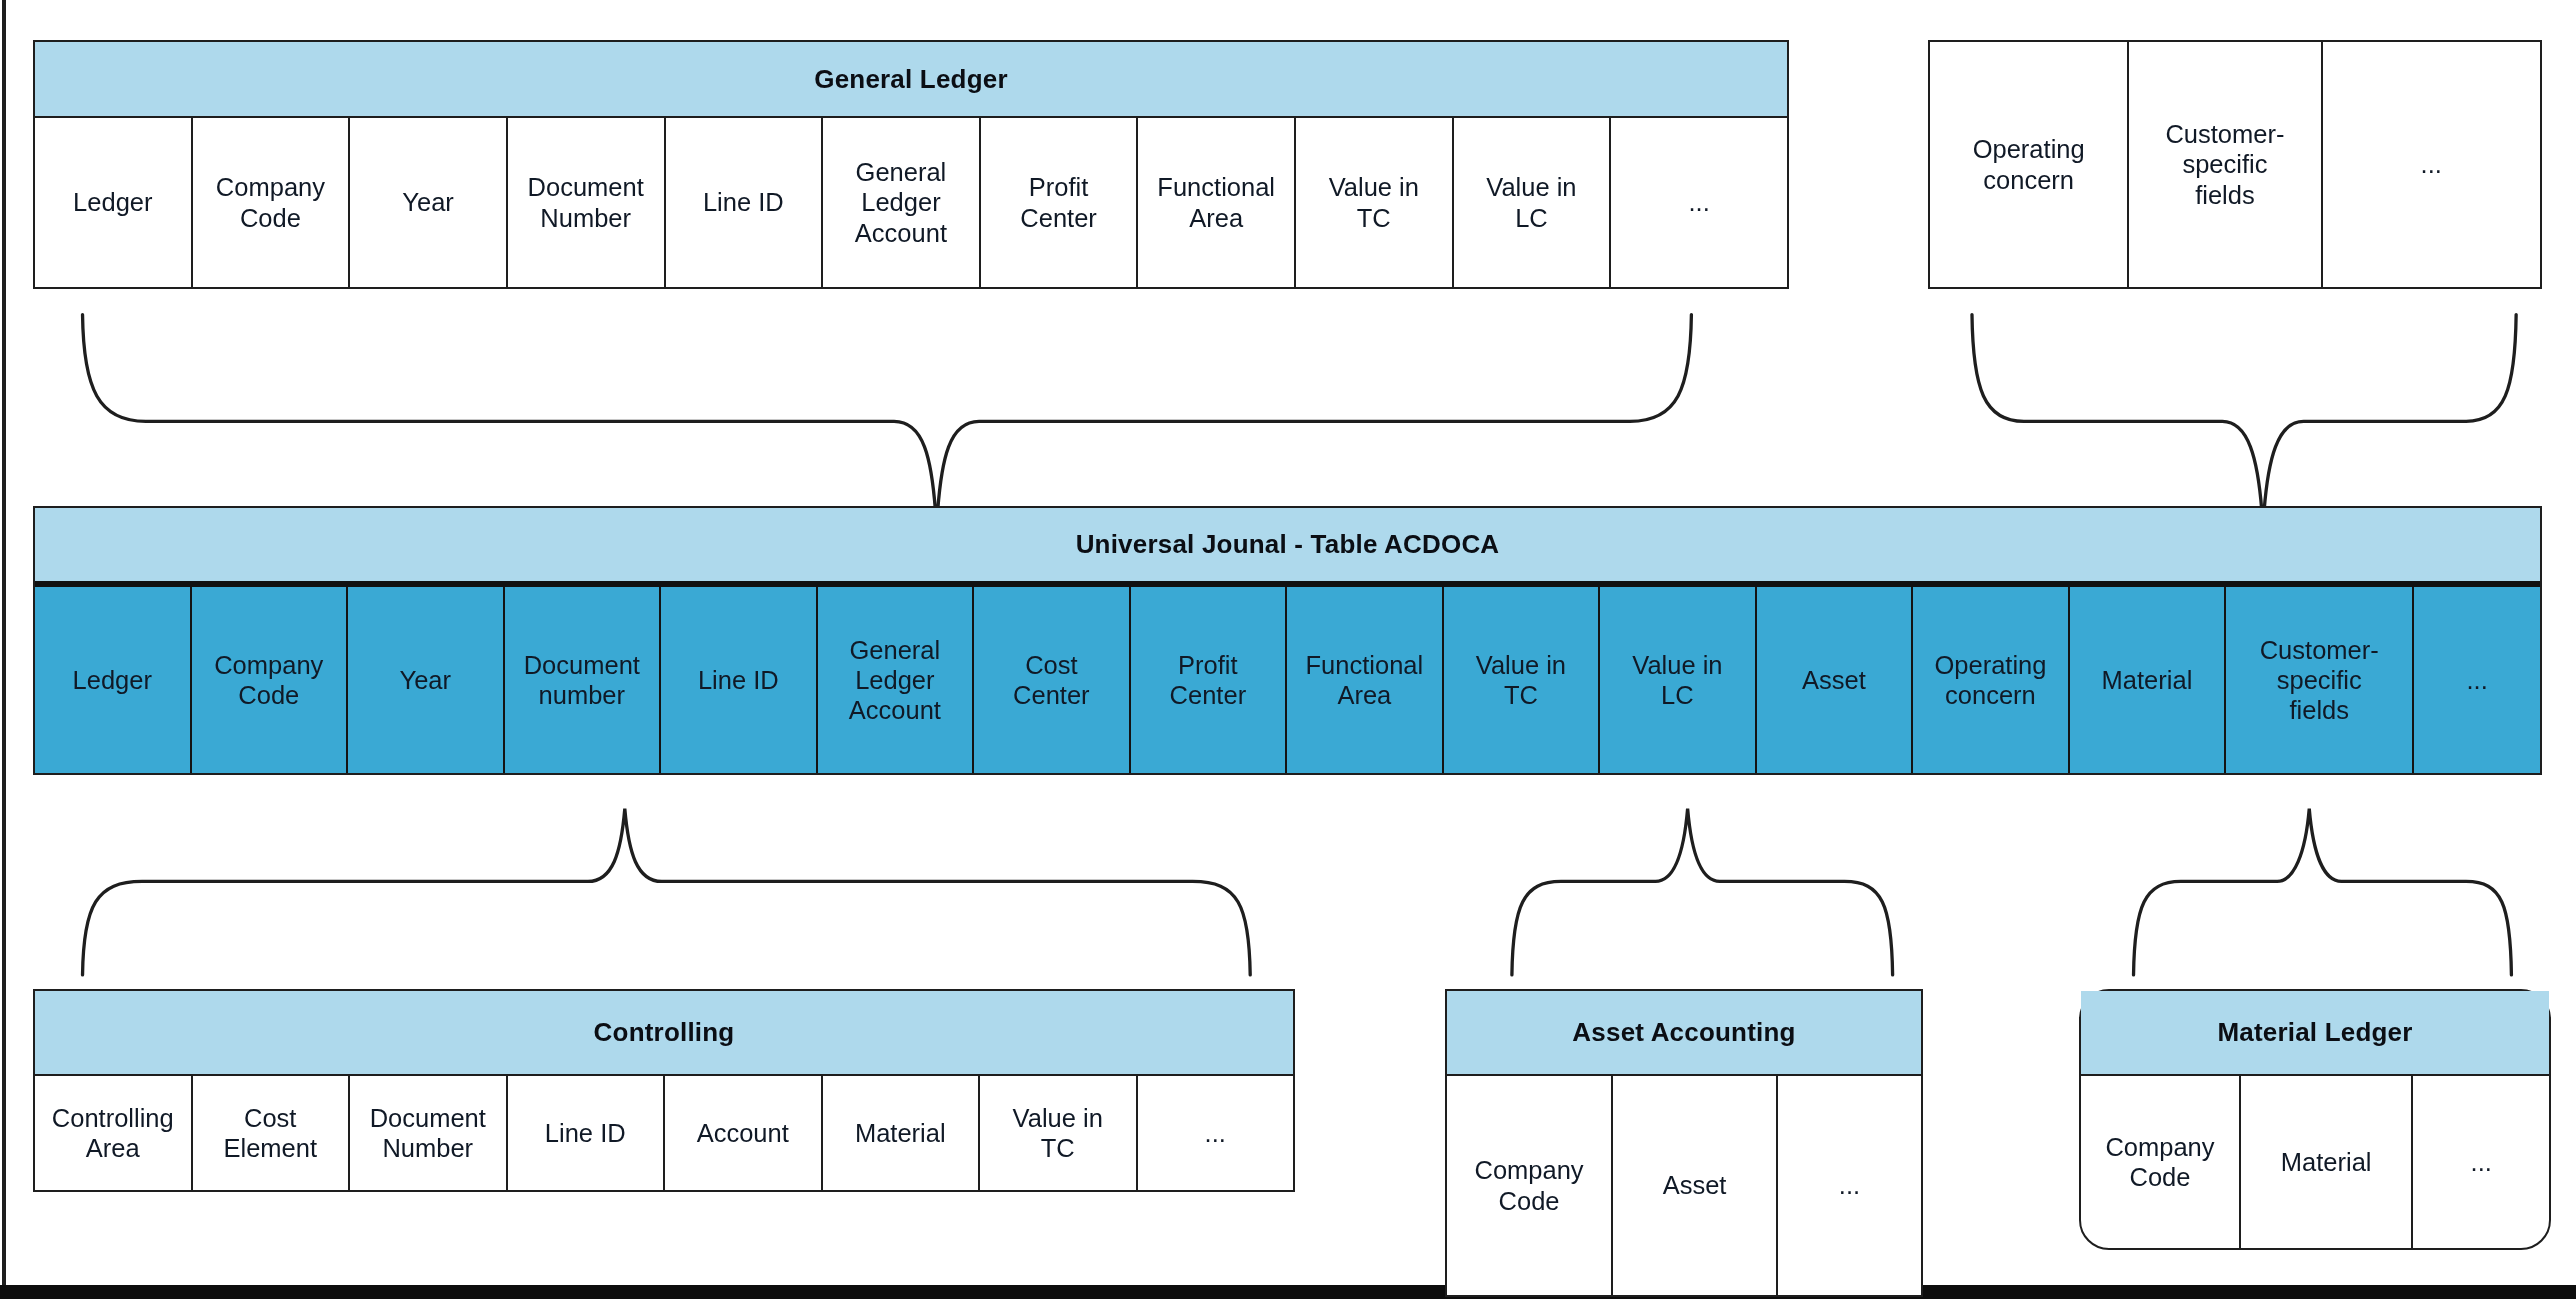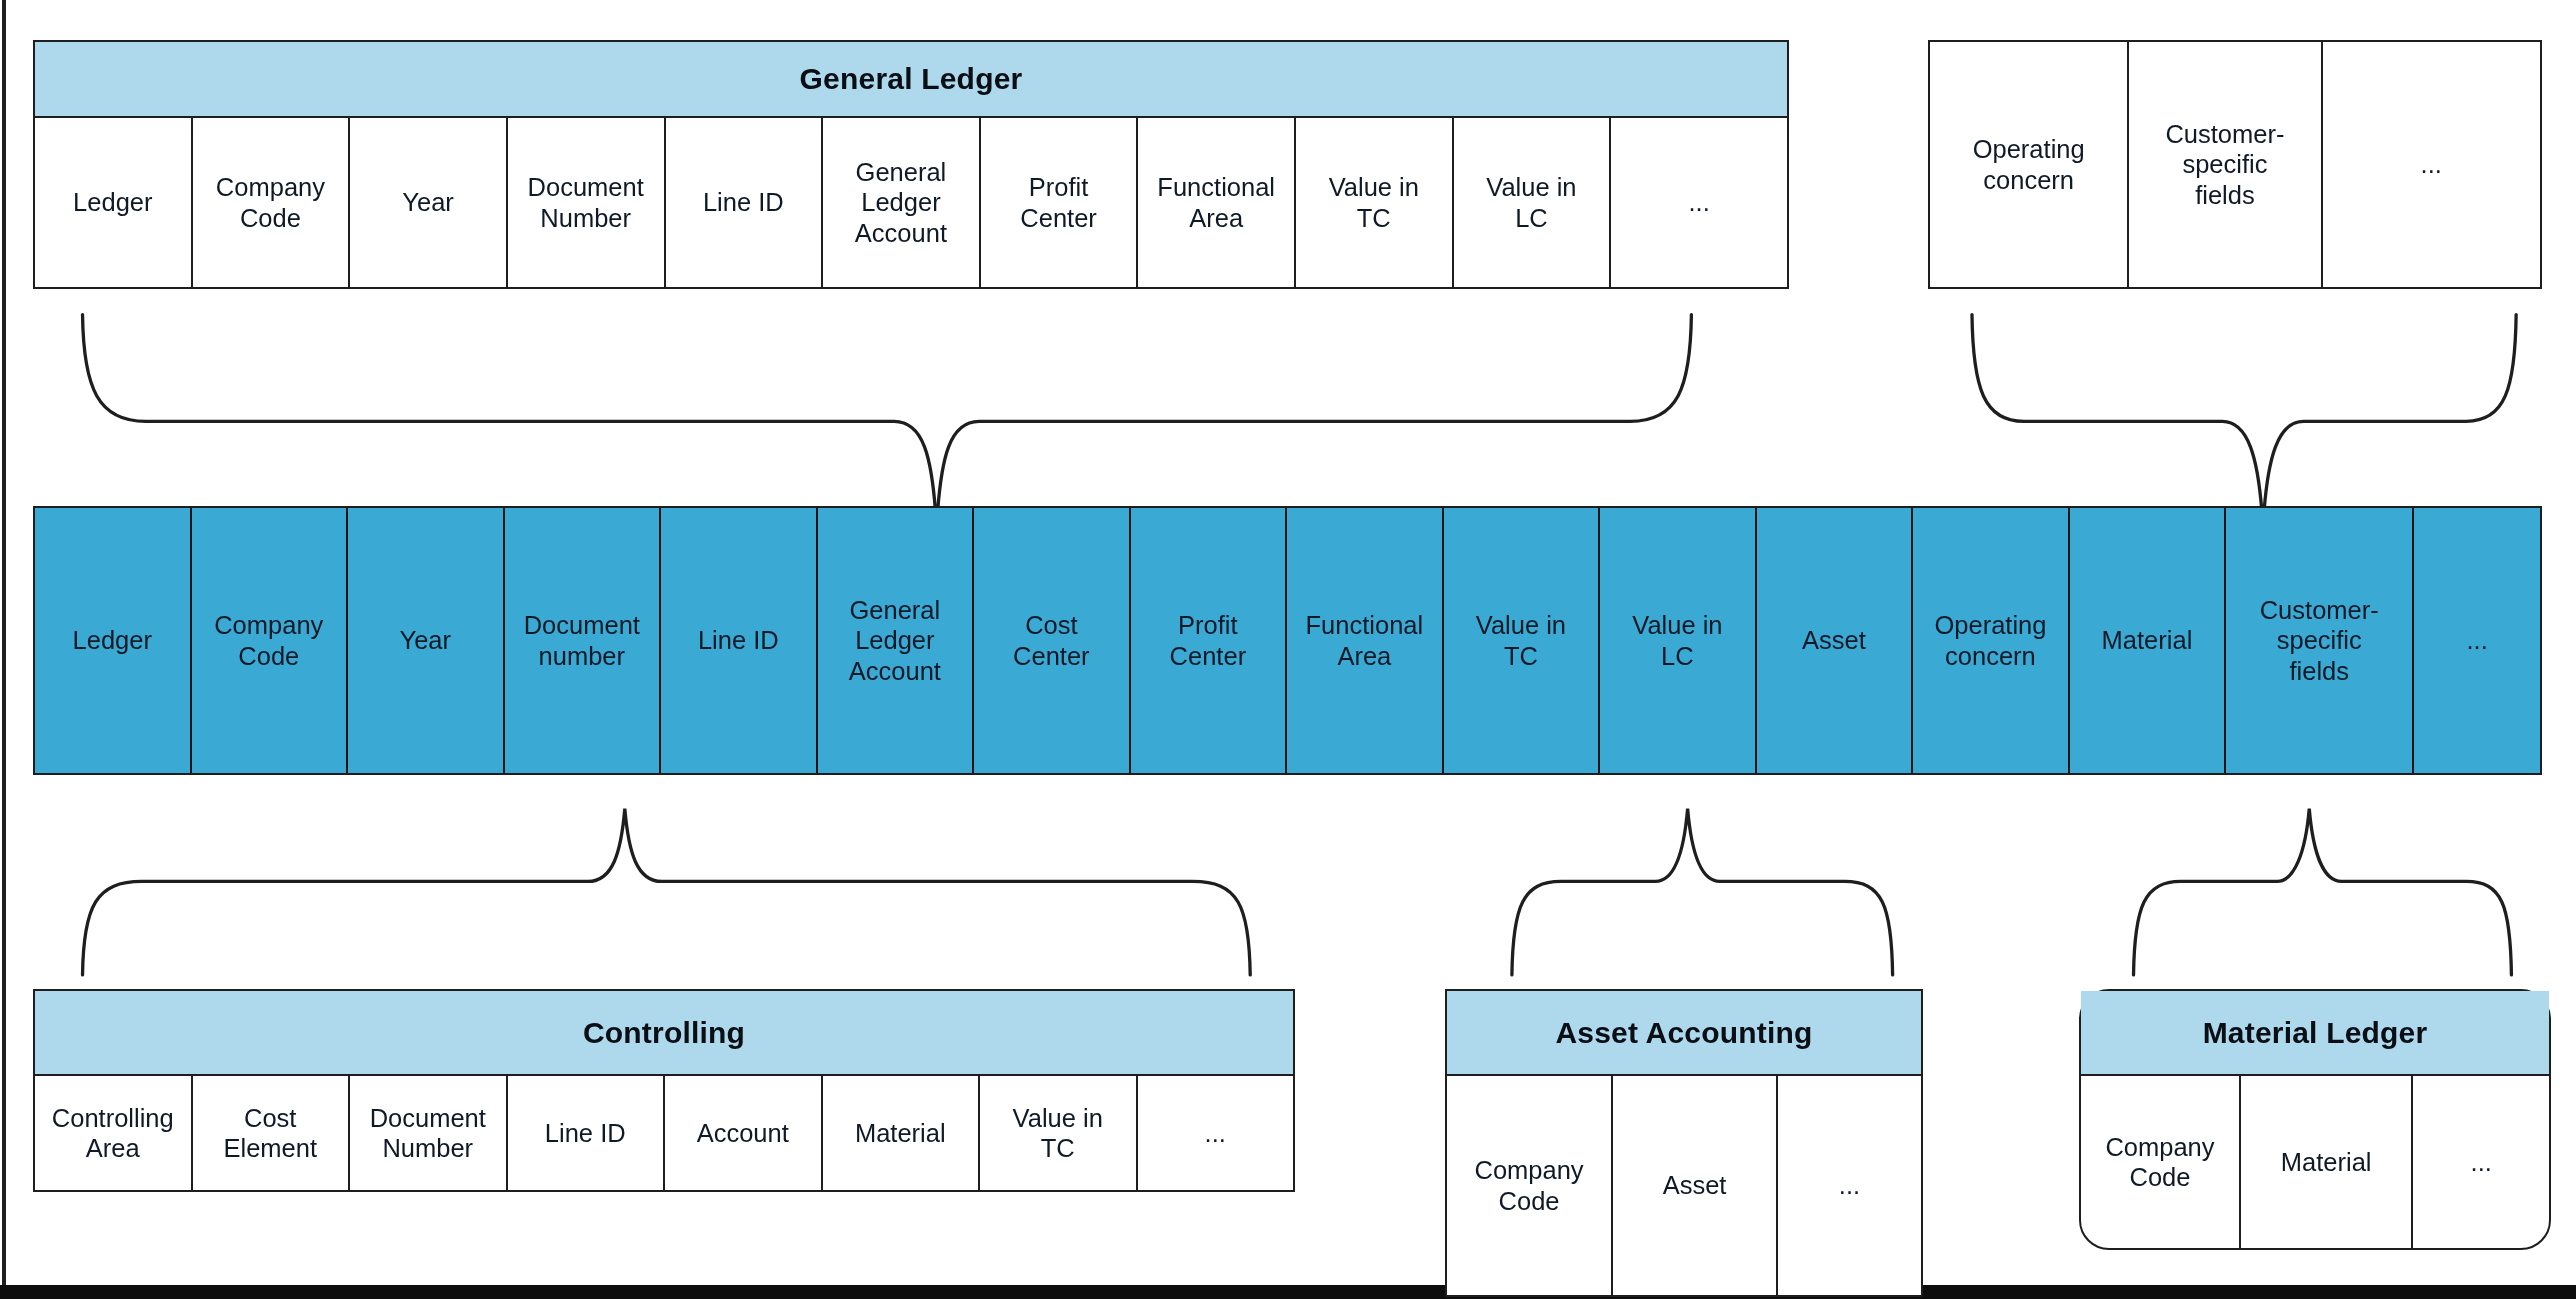--- a/index.html
+++ b/index.html
@@ -22,21 +22,21 @@
   .braces{position:absolute;left:0;top:0;pointer-events:none;}
   .braces path{fill:none;stroke:var(--line);stroke-width:3.5;stroke-linecap:round;}
 
   .tbl{
     position:absolute;display:flex;flex-direction:column;
     border:2.8px solid var(--line);background:#ffffff;box-sizing:border-box;
   }
   .hdr{
     flex:0 0 74px;background:var(--header-fill);
     display:flex;align-items:center;justify-content:center;
-    font-weight:bold;font-size:30px;color:#0b0e14;
+    font-weight:bold;font-size:26px;color:#0b0e14;
     border-bottom:2.8px solid var(--line);letter-spacing:0.2px;
   }
   .row{flex:1;display:flex;min-height:0;}
   .cell{
     flex:1;display:flex;align-items:center;justify-content:center;
     text-align:center;border-right:2.8px solid var(--line);
     font-size:25.5px;line-height:1.18;padding:3.8px 5.7px;box-sizing:border-box;
   }
   .cell:last-child{border-right:none;}
   .cell span{white-space:pre-line;}
@@ -135,20 +135,21 @@
 specific
 fields</span>
       </div>
       <div class="cell">
         <span>...</span>
       </div>
     </div>
 </div>
 
 <div class="tbl" id="tbl-uj" style="left:33px;top:506px;width:2509px;height:269px;">
+  <div class="hdr">Universal Jounal - Table ACDOCA</div>
   <div class="row">
       <div class="cell">
         <span>Ledger</span>
       </div>
       <div class="cell">
         <span>Company
 Code</span>
       </div>
       <div class="cell">
         <span>Year</span>

